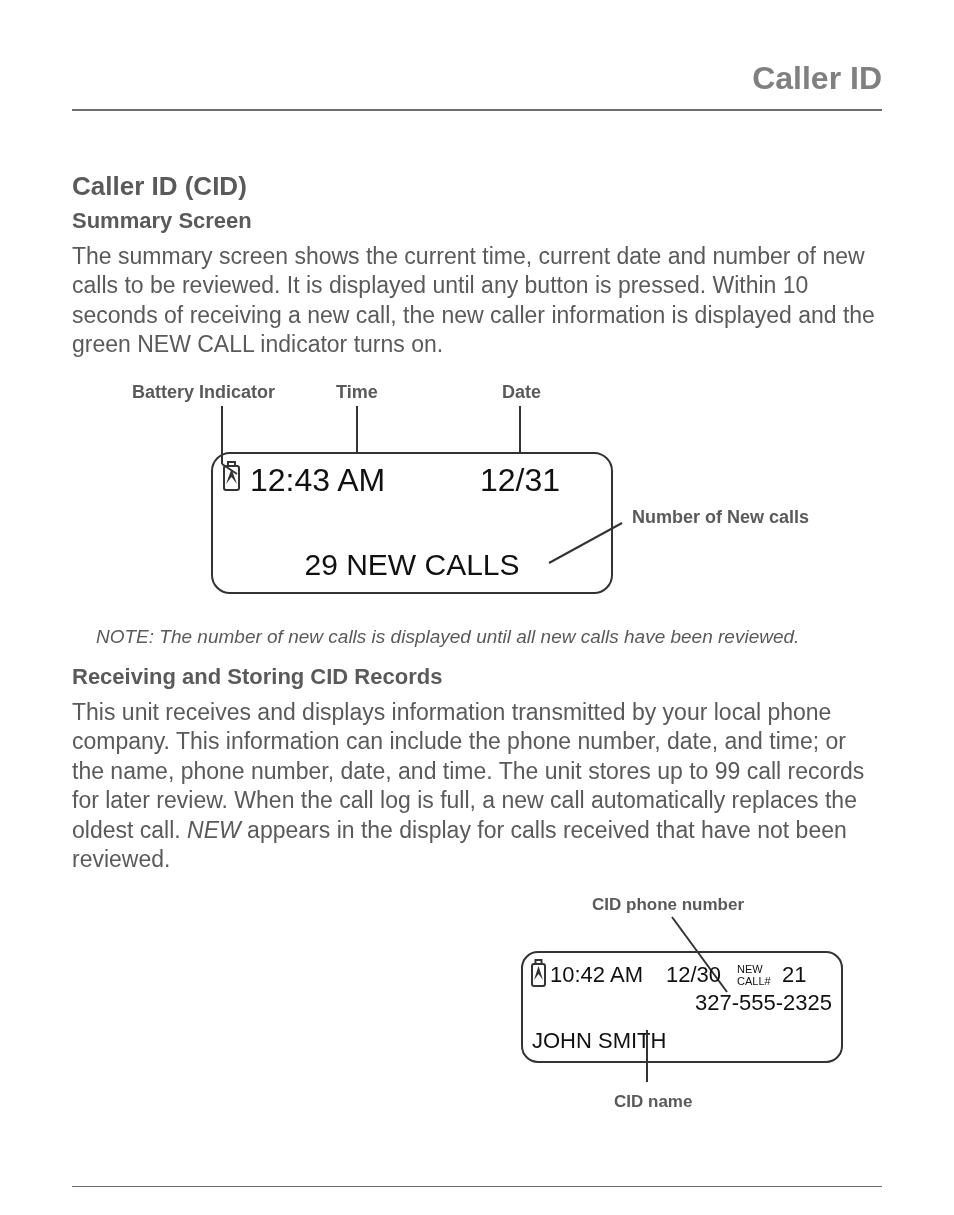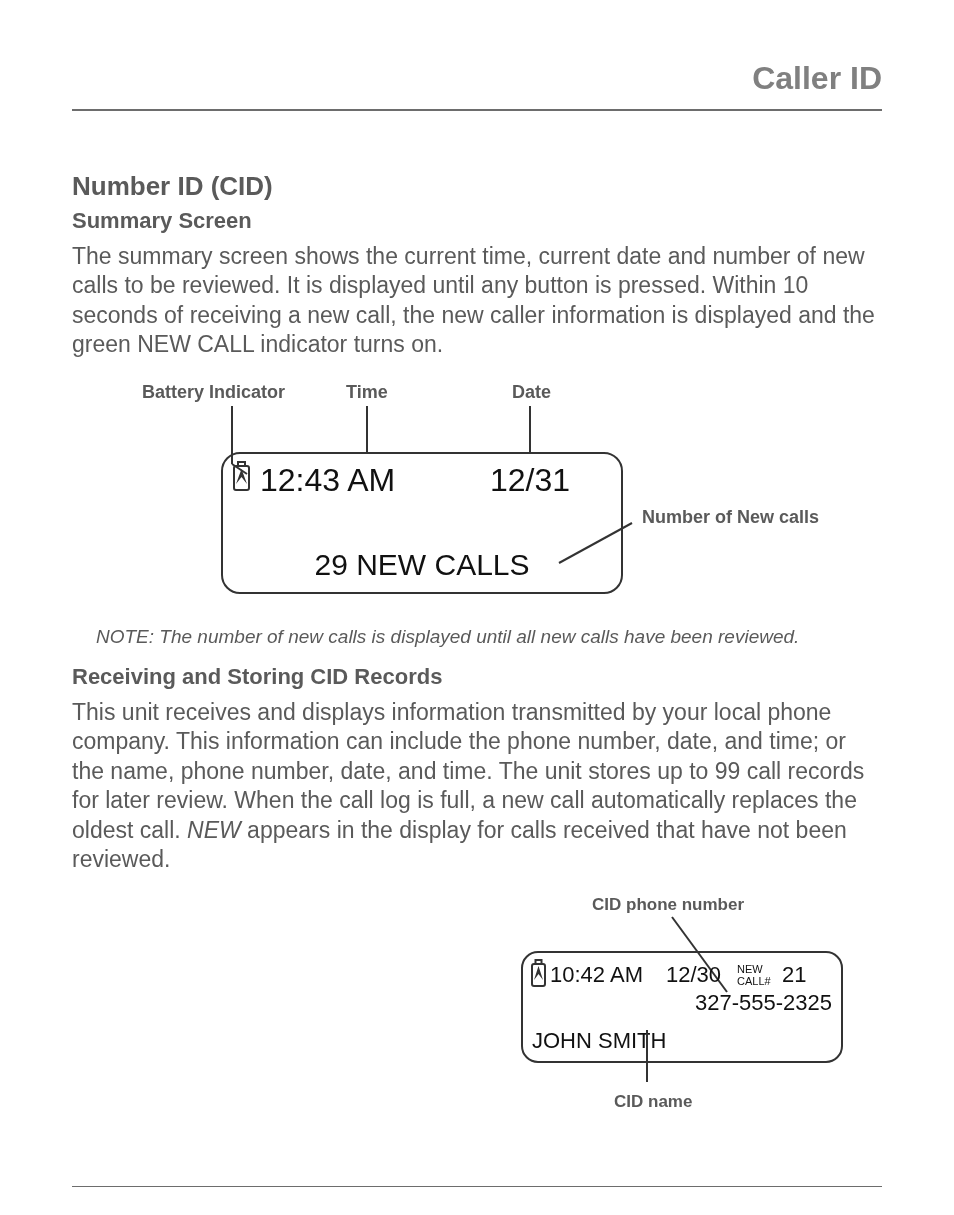--- a/index.html
+++ b/index.html
@@ -40,38 +40,37 @@
   }
   .note {
     font-size: 19px;
     font-style: italic;
     color: #5a5a5a;
     margin: 14px 0 16px 24px;
   }
   .diagram-wrap {
     position: relative;
     margin: 6px 0 4px 0;
-    text-align: right;
   }
   .page-number {
     text-align: center;
     font-size: 22px;
     font-weight: bold;
     color: #333;
     border-top: 1px solid #6d6d6d;
     padding-top: 31px;
     margin-top: 60px;
   }
 </style>
 </head>
 <body>
 
 <div class="header-title">Caller ID</div>
 
-<div class="h1">Number ID (CID)</div>
+<div class="h1">Caller ID (CID)</div>
 <div class="h2">Summary Screen</div>
 <div class="body-text">The summary screen shows the current time, current date and number of new calls to be reviewed. It is displayed until any button is pressed. Within 10 seconds of receiving a new call, the new caller information is displayed and the green NEW CALL indicator turns on.</div>
 
 <div class="diagram-wrap">
 <svg width="800" height="230" viewBox="0 0 800 230">
 
   <text x="60" y="20" font-family="Arial" font-size="18" font-weight="bold" fill="#5a5a5a">Battery Indicator</text>
   <text x="264" y="20" font-family="Arial" font-size="18" font-weight="bold" fill="#5a5a5a">Time</text>
   <text x="430" y="20" font-family="Arial" font-size="18" font-weight="bold" fill="#5a5a5a">Date</text>
 

